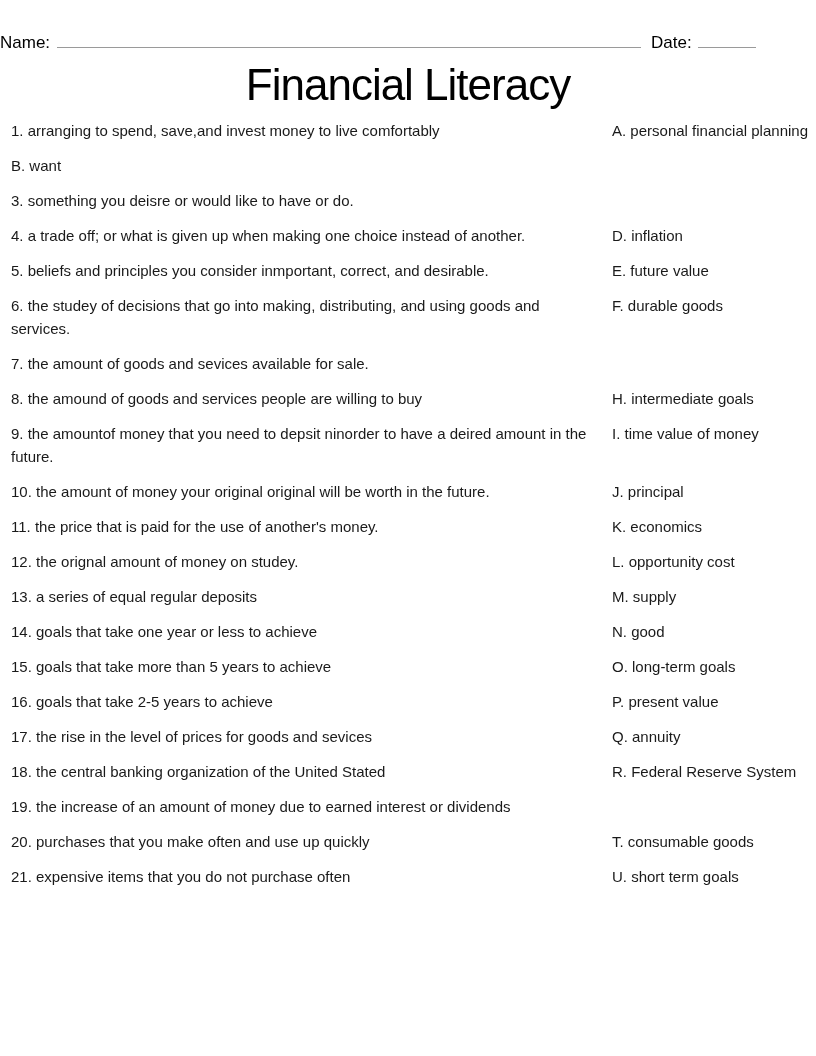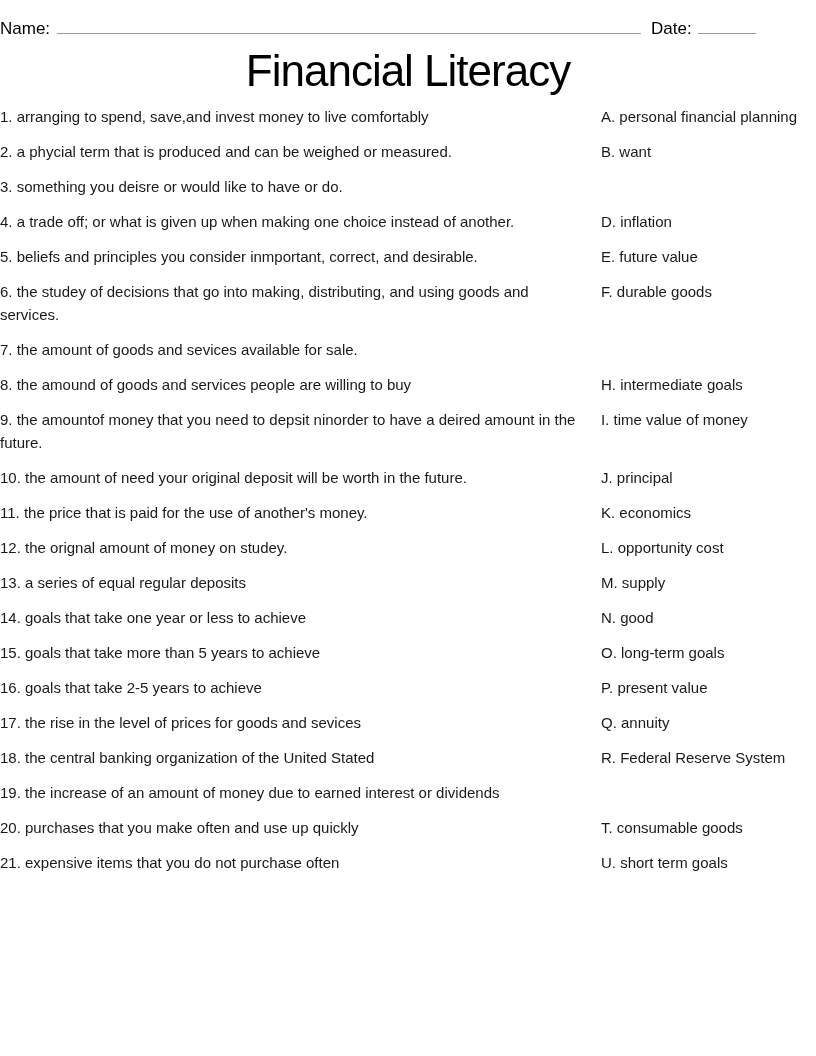--- a/index.html
+++ b/index.html
@@ -9,24 +9,25 @@
     font-family: "Liberation Sans", sans-serif;
     color: #1a1a1a;
     overflow: hidden;
   }
   .page { position: relative; width: 816px; height: 1056px; background: #fff; }
 
   
   .hdr {
     display: flex;
     align-items: baseline;
-    padding-top: 19px;
+    padding-top: 3px;
     font-size: 17px;
     color: #000;
     white-space: nowrap;
+    margin-top: 30px;
   }
   .write-line {
     display: inline-block;
     height: 14px;
     border-bottom: 1px solid #9a9a9a;
   }
   .name-line { width: 584px; margin-left: 7px; }
   .date-label { margin-left: 10px; }
   .date-line { width: 58px; margin-left: 6px; }
 
@@ -35,21 +36,21 @@
     margin: 7px 0 10px 0;
     font-size: 44px;
     font-weight: 400;
     line-height: 1.12;
     letter-spacing: -1px;
     text-align: center;
     color: #000;
   }
 
   
-  .matching { width: 676px; }
+  .matching { width: 676px; margin-left: 11px; }
   .row {
     display: flex;
     align-items: flex-start;
     margin-bottom: 12px;
     font-size: 15px;
     line-height: 23px;
   }
   .def {
     flex: 0 0 601px;
     padding-right: 14px;
@@ -72,21 +73,20 @@
   </div>
 
   <h1 class="title">Financial Literacy</h1>
 
   <div class="matching" id="matching-rows">
       <div class="row">
         <div class="def"><span>1.</span> <span>arranging to spend, save,and invest money to live comfortably</span></div>
         <div class="ans"><span>A.</span> <span>personal financial planning</span></div>
       </div>
       <div class="row">
-        <div class="def"><span>2.</span> <span>a phycial term that is produced and can be weighed or measured.</span></div>
         <div class="ans"><span>B.</span> <span>want</span></div>
       </div>
       <div class="row">
         <div class="def"><span>3.</span> <span>something you deisre or would like to have or do.</span></div>
       </div>
       <div class="row">
         <div class="def"><span>4.</span> <span>a trade off; or what is given up when making one choice instead of another.</span></div>
         <div class="ans"><span>D.</span> <span>inflation</span></div>
       </div>
       <div class="row">
@@ -102,21 +102,21 @@
       </div>
       <div class="row">
         <div class="def"><span>8.</span> <span>the amound of goods and services people are willing to buy</span></div>
         <div class="ans"><span>H.</span> <span>intermediate goals</span></div>
       </div>
       <div class="row">
         <div class="def"><span>9.</span> <span>the amountof money that you need to depsit ninorder to have a deired amount in the future.</span></div>
         <div class="ans"><span>I.</span> <span>time value of money</span></div>
       </div>
       <div class="row">
-        <div class="def"><span>10.</span> <span>the amount of need your original deposit will be worth in the future.</span></div>
+        <div class="def"><span>10.</span> <span>the amount of money your original original will be worth in the future.</span></div>
         <div class="ans"><span>J.</span> <span>principal</span></div>
       </div>
       <div class="row">
         <div class="def"><span>11.</span> <span>the price that is paid for the use of another's money.</span></div>
         <div class="ans"><span>K.</span> <span>economics</span></div>
       </div>
       <div class="row">
         <div class="def"><span>12.</span> <span>the orignal amount of money on studey.</span></div>
         <div class="ans"><span>L.</span> <span>opportunity cost</span></div>
       </div>

